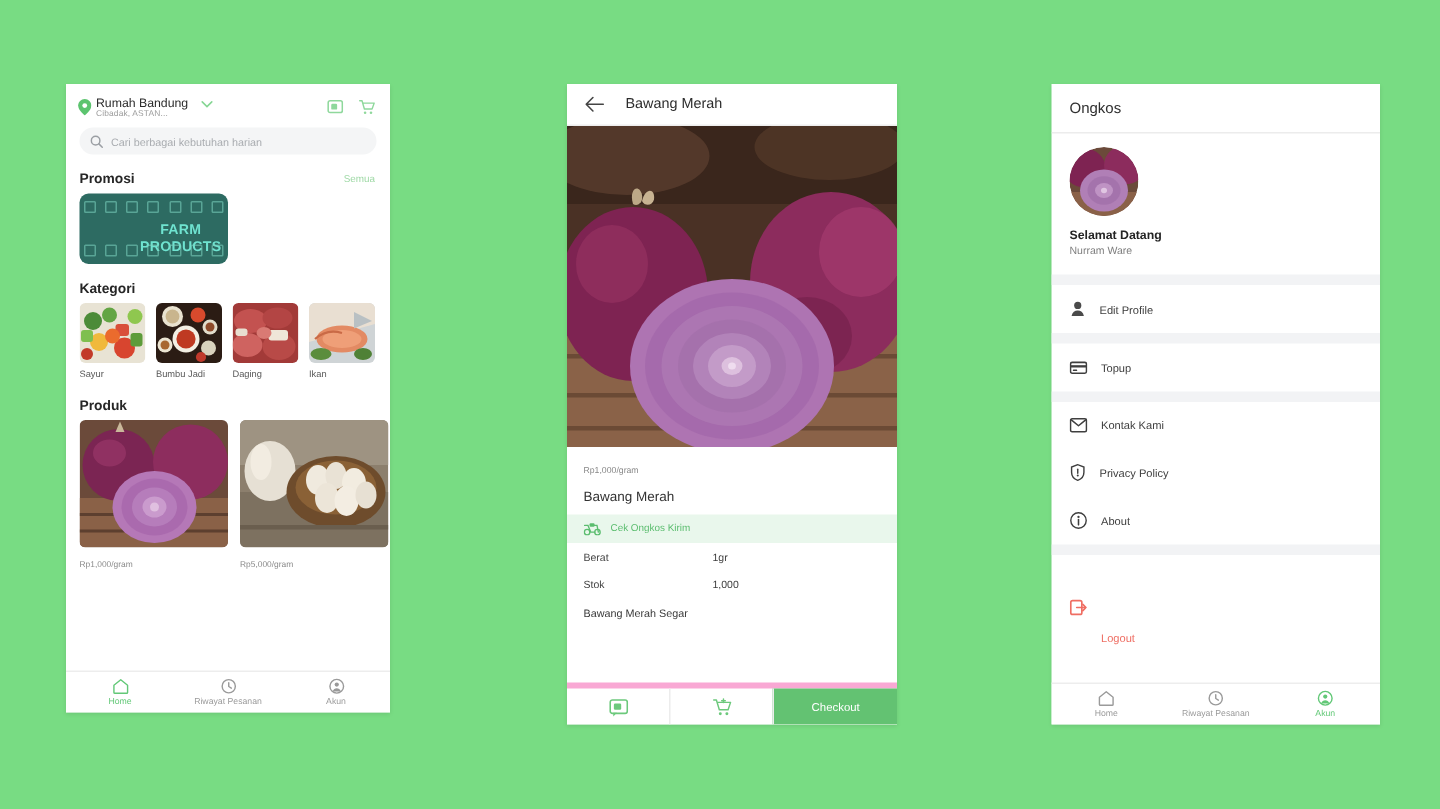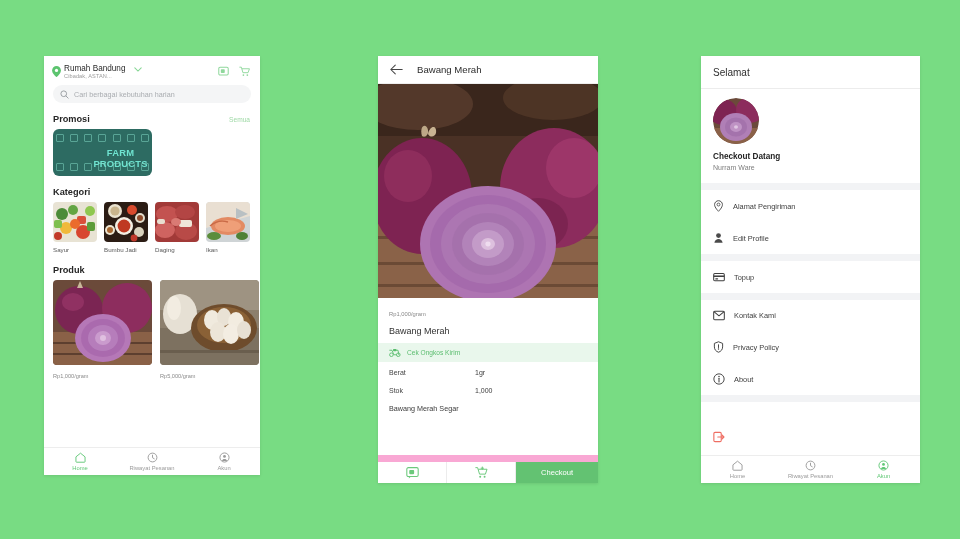--- a/index.html
+++ b/index.html
@@ -90,21 +90,21 @@
   .ongkir {
     background: #e9f7ec; padding: 5px 11px; display: flex; align-items: center; gap: 6px;
     font-size: 6.6px; color: #5bbd6f;
   }
   .spec { display: flex; padding: 7px 11px 0 11px; font-size: 7px; color: #454545; }
   .spec .k { width: 86px; }
   .spec .v { color: #3c3c3c; }
   .desc { padding: 10px 11px 0 11px; font-size: 7.2px; color: #3a3a3a; }
   .actbar {
     position: absolute; left: 0; right: 0; bottom: 0; height: 28px;
-    display: flex; border-top: 7px solid #f9a8d4; background: #fff;
+    display: flex; border-top: 4px solid #f9a8d4; background: #fff;
   }
   .actbar .ab { flex: 1; display: flex; align-items: center; justify-content: center; }
   .actbar .ab + .ab { border-left: 1px solid #ececec; }
   .actbar .ab.primary { background: #63c272; color: #fff; font-size: 7.6px; flex: 1.2; }
 
   
   #phone-profile .ptitle { padding: 11px 12px 10px 12px; font-size: 10px; color: #2f2f2f; }
   #phone-profile .pcard { padding: 9px 12px 12px 12px; }
   #phone-profile .avatar { width: 46px; height: 46px; border-radius: 50%; overflow: hidden; }
   #phone-profile .welcome { font-size: 8.2px; font-weight: bold; color: #242424; margin-top: 8px; }
@@ -438,51 +438,42 @@
               <path d="M9 1.2v3M7.5 2.7h3" stroke="#6cc97c" stroke-width="1.2" stroke-linecap="round"></path>
             </svg>
         </span>
       </div>
       <div class="ab primary">Checkout</div>
     </div>
   </div>
 
   <div class="phone" id="phone-profile">
 
-    <div class="ptitle">Selamat</div>
+    <div class="ptitle">Ongkos</div>
     <div class="sep"></div>
 
     <div class="pcard">
       <div class="avatar">
         <svg width="46" height="46" viewBox="0 0 46 46">
           <circle cx="23" cy="23" r="23" fill="#6b4a3a"></circle>
           <path d="M0 30h46v16H0z" fill="#8a6148"></path>
           <ellipse cx="10" cy="14" rx="14" ry="13" fill="#7e2352"></ellipse>
           <ellipse cx="37" cy="12" rx="14" ry="13" fill="#8c2c5d"></ellipse>
           <ellipse cx="23" cy="29" rx="16" ry="14" fill="#b07fb6"></ellipse>
           <ellipse cx="23" cy="29" rx="11" ry="9.5" fill="#a06ea8" opacity=".7"></ellipse>
           <ellipse cx="23" cy="29" rx="6" ry="5" fill="#c59bca" opacity=".8"></ellipse>
           <ellipse cx="23" cy="29" rx="2" ry="1.8" fill="#e0c6e2"></ellipse>
         </svg>
       </div>
-      <div class="welcome">Checkout Datang</div>
+      <div class="welcome">Selamat Datang</div>
       <div class="uname">Nurram Ware</div>
     </div>
 
     <div class="gap"></div>
 
-    <div class="mrow">
-      <span class="ico">
-        <svg width="11" height="12" viewBox="0 0 12 14">
-            <path d="M6 .8C3.5.8 1.4 2.9 1.4 5.4c0 3.4 4.6 7.8 4.6 7.8s4.6-4.4 4.6-7.8C10.6 2.9 8.5.8 6 .8z" stroke="#4a4a4a" stroke-width="1.1" fill="none"></path>
-            <circle cx="6" cy="5.3" r="1.7" stroke="#4a4a4a" stroke-width="1" fill="none"></circle>
-          </svg>
-      </span>
-      <span class="mlabel">Alamat Pengiriman</span>
-    </div>
     <div class="mrow">
       <span class="ico">
         <svg width="11" height="12" viewBox="0 0 12 14">
             <circle cx="6" cy="4.2" r="2.8" fill="#4a4a4a"></circle>
             <path d="M1.2 12.4c.6-2.8 2.5-4.2 4.8-4.2s4.2 1.4 4.8 4.2z" fill="#4a4a4a"></path>
           </svg>
       </span>
       <span class="mlabel">Edit Profile</span>
     </div>
 

